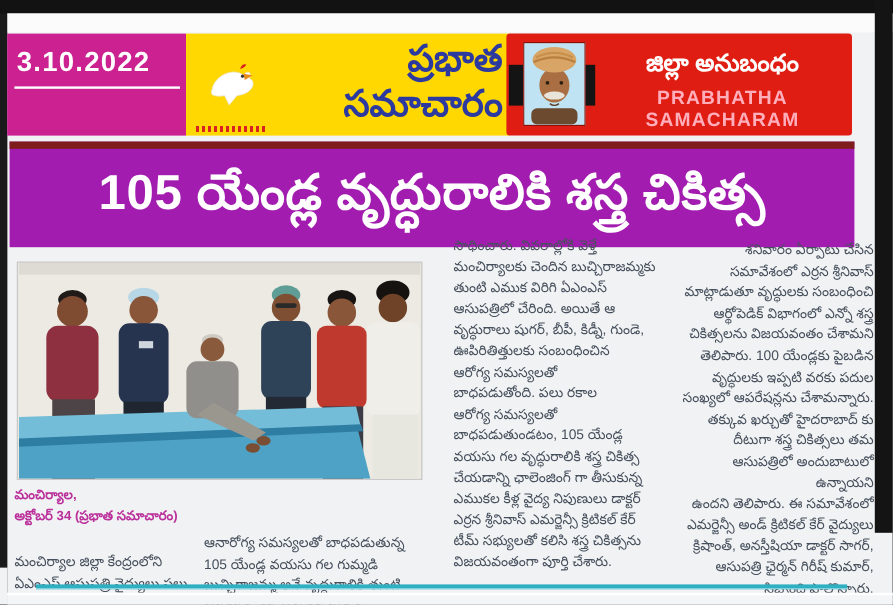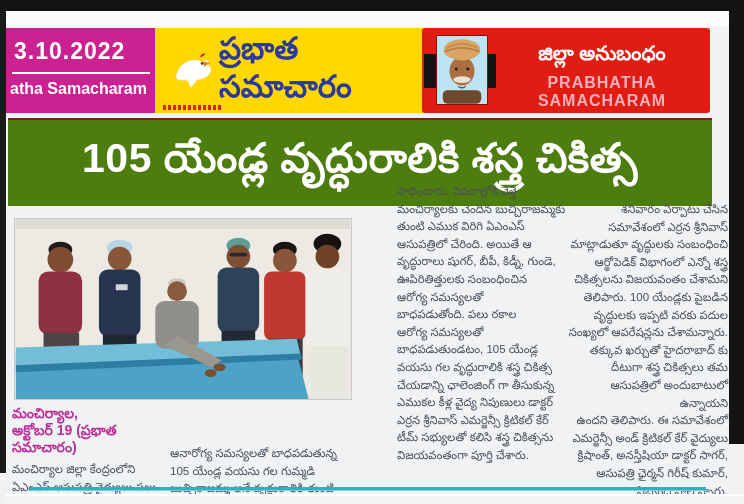--- a/index.html
+++ b/index.html
@@ -15,54 +15,54 @@
   .left-bottom-white { position:absolute; left:0; top:473px; width:6px; height:31px; background:#f1f2f4; }
 
   
   .date-box { position:absolute; left:6px; top:28px; width:149px; height:85px; background:#cb2191; color:#fff; }
   .date-text { position:absolute; left:8px; top:10px; font-size:23px; font-weight:bold; letter-spacing:1px; }
   .date-rule { position:absolute; left:6px; top:44px; width:138px; height:2px; background:#ffffff; }
   .edition-text { position:absolute; left:4px; top:52px; font-size:16px; font-weight:bold; }
 
   .logo-box { position:absolute; left:155px; top:28px; width:270px; height:85px; background:#ffd802; }
   .logo-bird { position:absolute; left:10px; top:14px; width:52px; height:52px; }
-  .logo-te { position:absolute; left:64px; top:2px; width:200px; height:78px; text-align:left;
+  .logo-te { position:absolute; left:64px; top:2px; width:200px; height:78px; text-align:right;
              color:#2c3aa0; font-weight:bold; line-height:38px; font-size:31px; white-space:pre-line; }
   .logo-slogan { position:absolute; left:8px; bottom:3px; width:60px; height:5px;
              background:repeating-linear-gradient(90deg,#d8231f 0 3px,rgba(0,0,0,0) 3px 5px); }
 
   .supp-box { position:absolute; left:422px; top:28px; width:288px; height:85px; background:#e01d12; border-radius:3px; }
   .supp-film-l { position:absolute; left:2px; top:26px; width:12px; height:34px; background:#141414; }
   .supp-film-r { position:absolute; left:66px; top:26px; width:8px; height:34px; background:#141414; }
   .supp-portrait { position:absolute; left:14px; top:7px; width:52px; height:70px; background:#bfe3f2; border:1px solid #8c1008; }
   .supp-title { position:absolute; left:78px; top:8px; width:204px; text-align:center; color:#ffffff;
                 font-weight:bold; font-size:20px; line-height:34px; }
   .supp-sub1 { position:absolute; left:78px; top:46px; width:204px; text-align:center; color:#ffaebc;
                font-weight:bold; font-size:16px; letter-spacing:1px; }
   .supp-sub2 { position:absolute; left:78px; top:61px; width:204px; text-align:center; color:#ffd802;
                font-weight:bold; font-size:12px; letter-spacing:1px; }
 
   
-  .headline-band { position:absolute; left:8px; top:118px; width:704px; height:88px; background:#4d7c0f;
-                   border-top:2px solid #7f1d1d; display:flex; align-items:center; justify-content:center; }
+  .headline-band { position:absolute; left:8px; top:118px; width:704px; height:88px; background:#a21caf;
+                   border-top:6px solid #7f1d1d; display:flex; align-items:center; justify-content:center; }
   .headline-text { color:#ffffff; font-weight:bold; font-size:41px; letter-spacing:0.5px;
                    text-align:center; width:100%; }
 
   
   .photo { position:absolute; left:14px; top:218px; width:338px; height:182px; border:1px solid #c9c9c9; background:#e9e7e1; }
 
   
   .news-col { position:absolute; color:#46505c; font-size:11.5px; line-height:17.6px; white-space:pre-line; }
-  .col-c { left:378px; top:183px; width:178px; height:284px;margin-left:19px; }
+  .col-c { left:378px; top:197px; width:178px; height:284px; }
   .col-d { left:560px; top:201px; width:168px; height:284px;text-align:right; }
   .col-b { left:170px; top:408px; width:184px; height:76px;margin-top:37px; }
   .col-a-black { left:12px; top:461px; width:156px; height:40px; }
 
   .dateline { position:absolute; left:12px; top:405px; width:158px; color:#ba2f9a; font-weight:bold;
-              font-size:14px; line-height:17px; }
+              font-size:11px; line-height:17px; }
   .dateline .loc { display:block; }
   .dateline .credit { display:block; }
 
   .teal-rule { position:absolute; left:30px; top:487px; width:676px; height:4px; background:#2fb0c2;
                border-bottom:1px solid #7fd2dd; }
   .bottom-strip { position:absolute; left:6px; top:494px; width:738px; height:10px; background:#f4f5f7; }
   .bottom-white-line { position:absolute; left:6px; top:494px; width:738px; height:2px; background:#ffffff; }
 </style>
 </head>
 <body>
@@ -72,21 +72,20 @@
   <div class="page-bg"></div>
   <div class="top-white"></div>
   <div class="bar-top"></div>
   <div class="bar-left"></div>
   <div class="bar-right"></div>
   <div class="left-bottom-white"></div>
 
   <div class="date-box">
     <div class="date-text">3.10.2022</div>
     <div class="date-rule"></div>
-    <div class="edition-text">atha Samacharam</div>
   </div>
 
   <div class="logo-box">
     <svg class="logo-bird" viewBox="0 0 40 40">
       <path d="M9,25 C11,15 24,11 29,16 C31,13 35,13 33,18 C38,20 35,28 25,29 L20,35 L17,29 C11,30 7,29 9,25 Z" fill="#ffffff" stroke="#e8e2c8" stroke-width="0.5"></path>
       <polygon points="29,15 35,16 30,19" fill="#e88a1c"></polygon>
       <circle cx="28.5" cy="16.5" r="1" fill="#333"></circle>
       <path d="M27,12 q1,-4 4,-3 q-1,2 -4,3 Z" fill="#d8231f"></path>
     </svg>
     <div class="logo-te">ప్రభాత
@@ -159,21 +158,21 @@
       <circle cx="163" cy="73" r="10" fill="#8a5a3c"></circle>
       <rect x="141" y="83" width="44" height="48" rx="9" fill="#908f8b"></rect>
       <path d="M150,128 L198,150 L208,143 L164,118 Z" fill="#9a978f"></path>
       <ellipse cx="206" cy="150" rx="6" ry="4" fill="#7a4e33"></ellipse>
       <ellipse cx="197" cy="156" rx="6" ry="4" fill="#7a4e33"></ellipse>
     </svg>
   </div>
 
   <div class="dateline">
     <span class="loc">మంచిర్యాల,</span>
-    <span class="credit">అక్టోబర్ 19 (ప్రభాత సమాచారం)</span>
+    <span class="credit">అక్టోబర్ 34 (ప్రభాత సమాచారం)</span>
   </div>
   <div class="news-col col-a-black">మంచిర్యాల జిల్లా కేంద్రంలోని
 ఏఎంఎస్ ఆసుపత్రి వైద్యులు పలు</div>
 
   <div class="news-col col-b">ఆనారోగ్య సమస్యలతో బాధపడుతున్న
 105 యేండ్ల వయసు గల గుమ్మడి
 బుచ్చిరాజమ్మ అనే వృద్ధురాలికి తుంటి
 ఆపరేషన్ చేసి అరుదైన ఘనత</div>
 
   <div class="news-col col-c">సాధించారు. వివరాల్లోకి వెళ్తే

